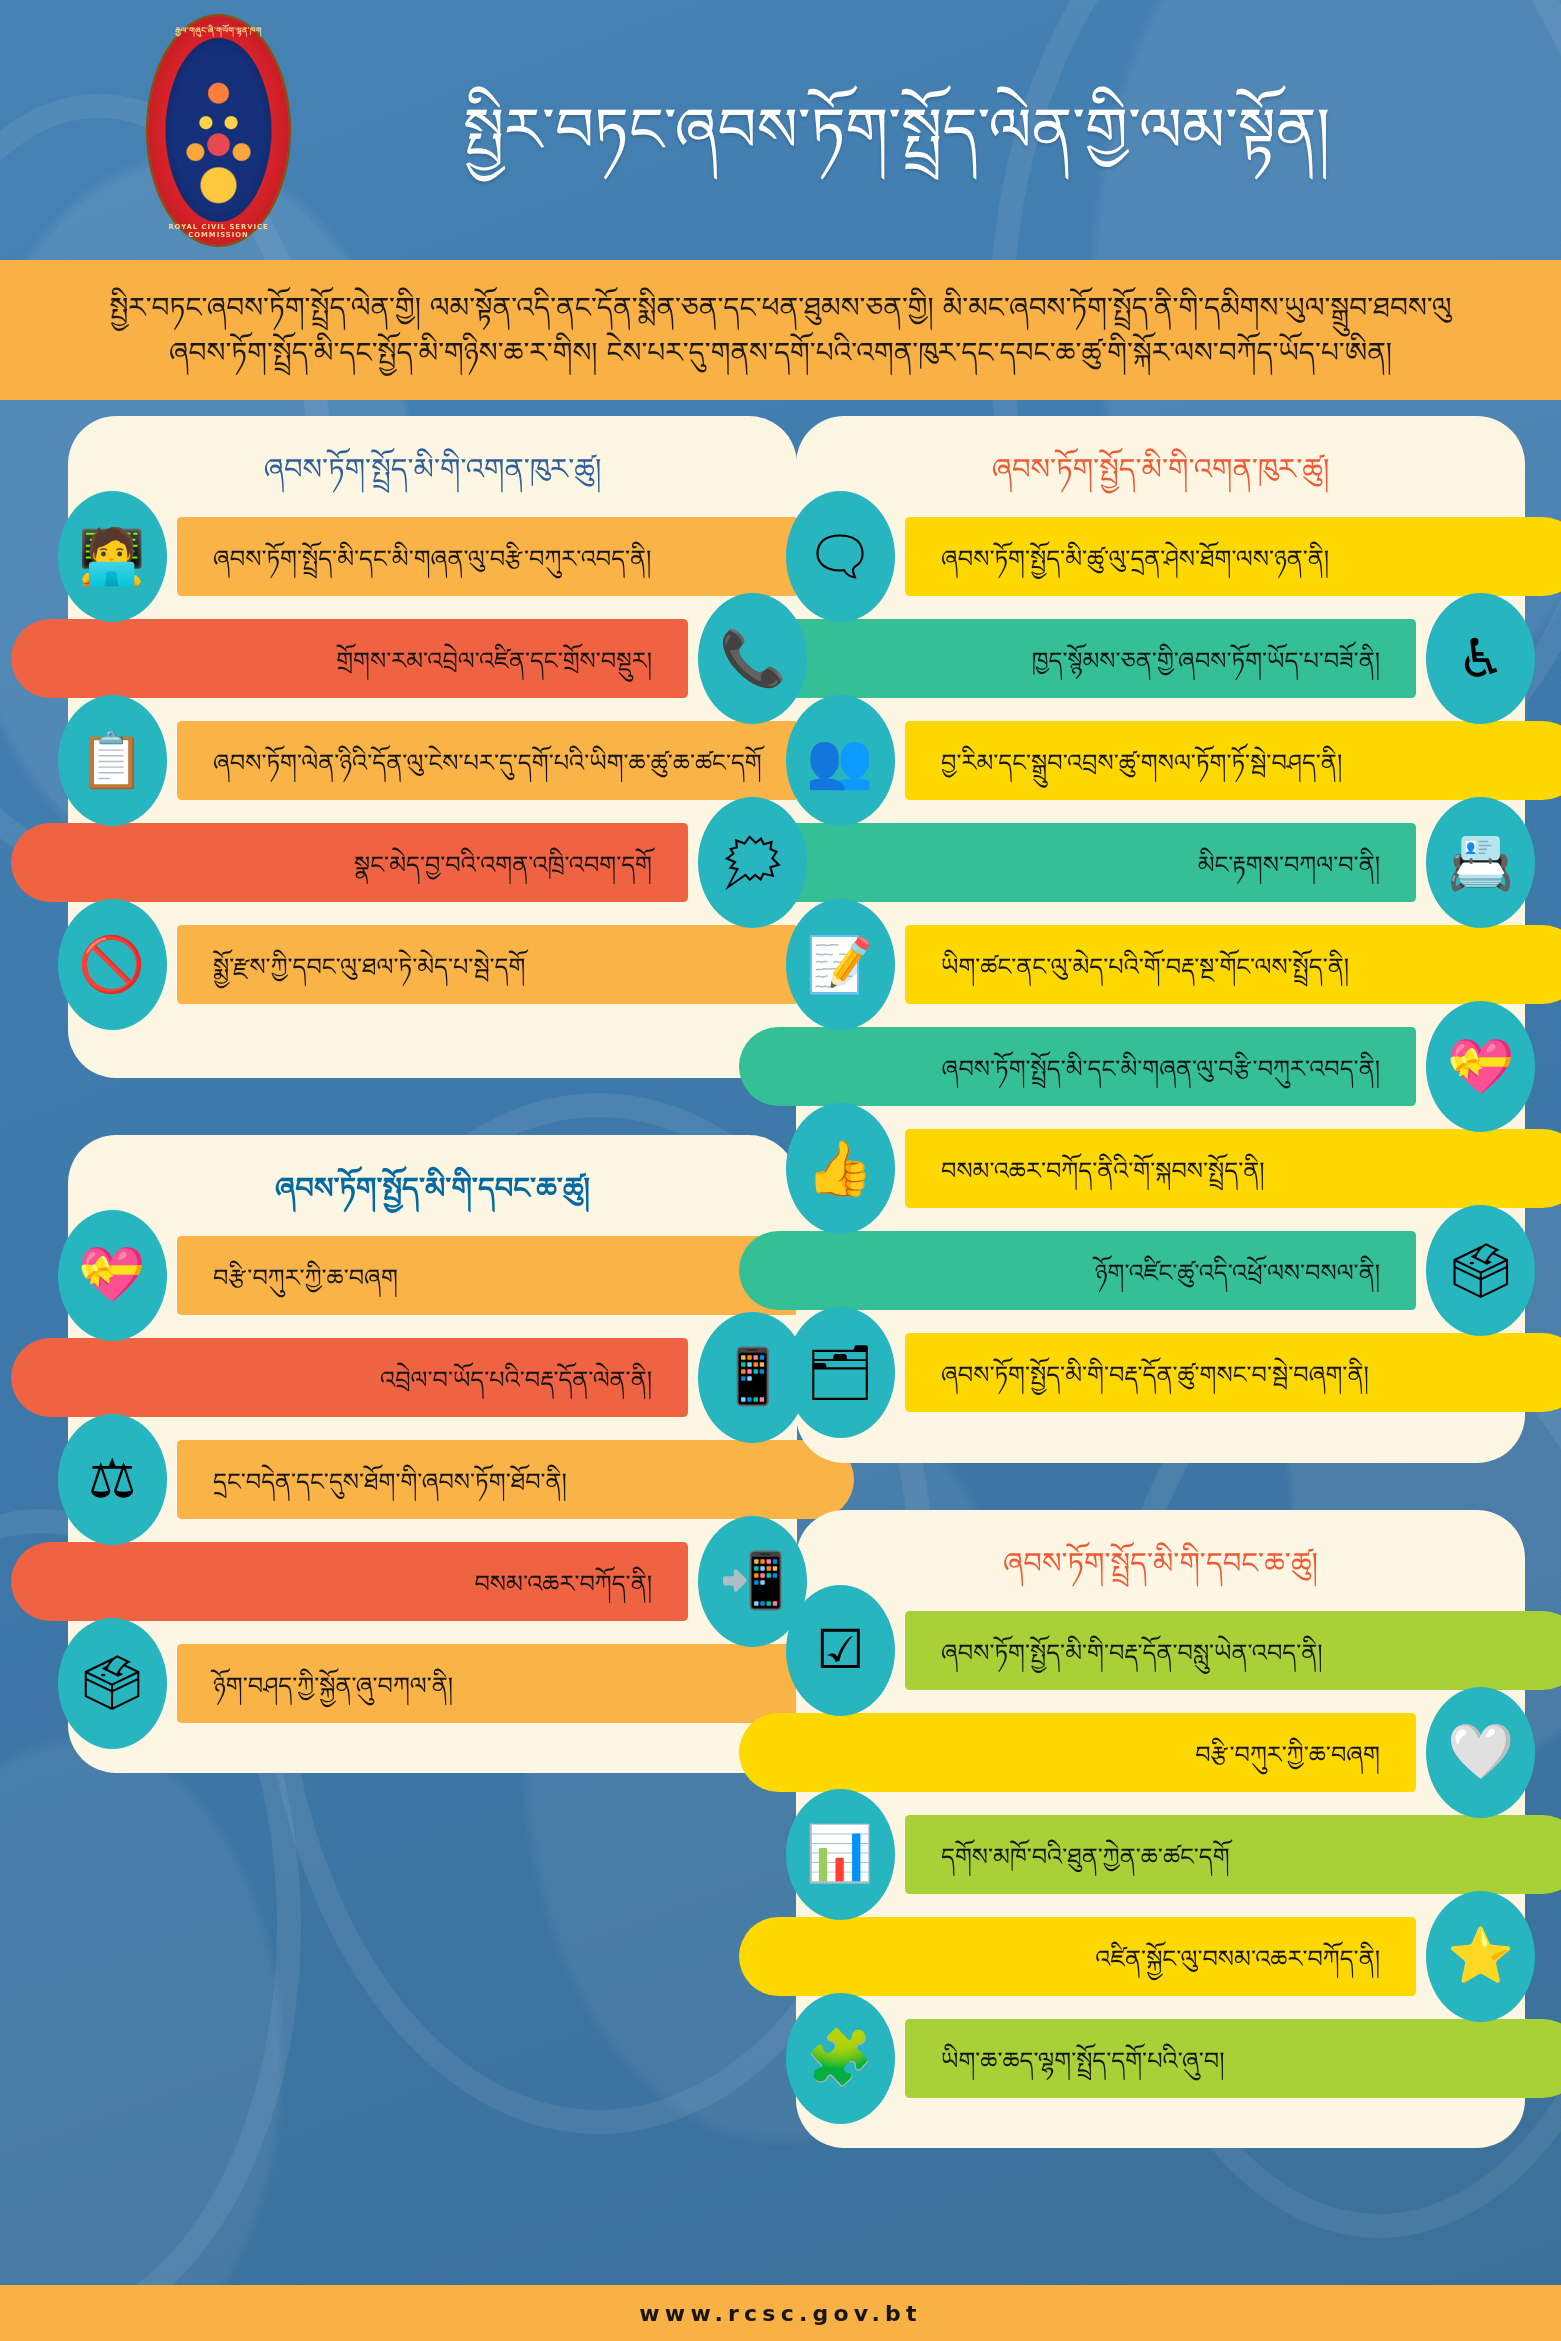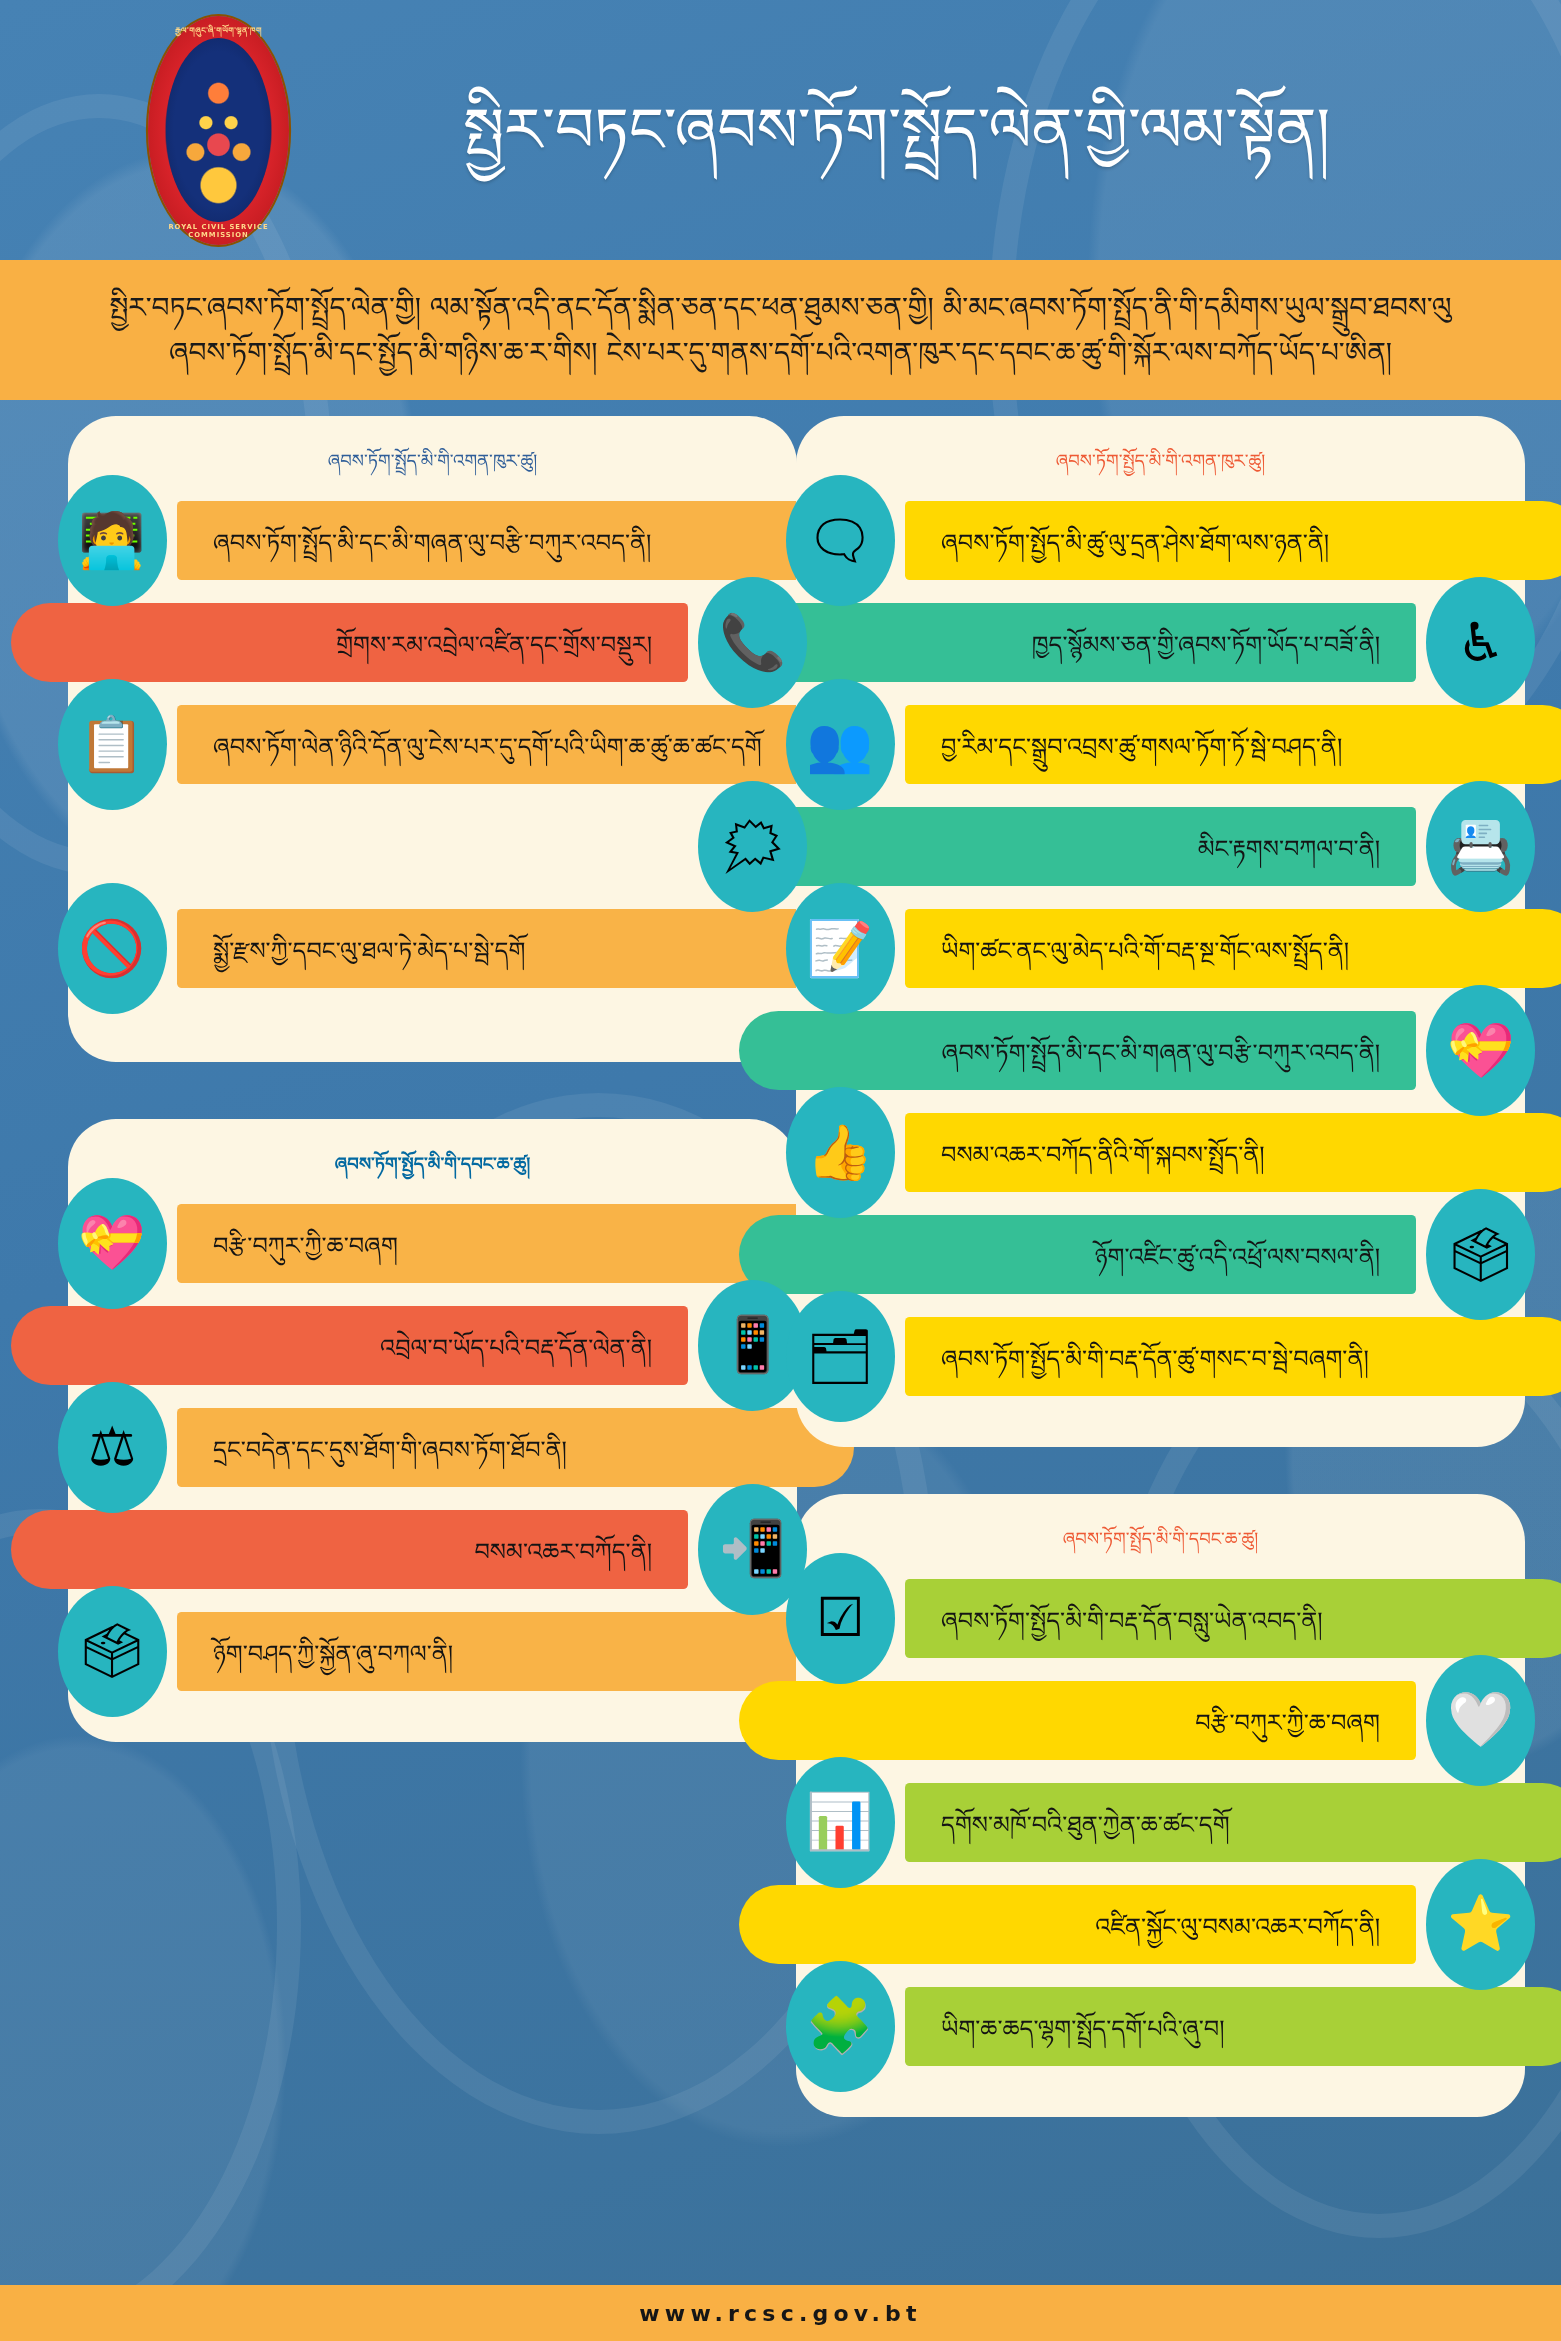--- a/index.html
+++ b/index.html
@@ -81,21 +81,21 @@
   .col-right { left:796px; }
 
   .card {
     position:relative;
     background:#fdf6e3;
     border-radius:48px;
     margin-bottom:36px;
     padding:29px 0 39px 0;
   }
   .card-title {
-    text-align:center; font-size:18px; line-height:1.45;
+    text-align:center; font-size:29px; line-height:1.45;
     margin:3.1px 0 15.6px 0; padding:0 39px;
   }
 
   
   .row { position:relative; height:102px; display:flex; align-items:center; }
   .bar {
     position:absolute; top:11.4px; height:79px;
     display:flex; align-items:center;
     border-radius:7.3px;
   }
@@ -177,20 +177,23 @@
         </div>
         <div class="row left">
           <div class="bar" style="background: rgb(249, 179, 71);">
             <span>ཞབས་ཏོག་ལེན་ཉིའི་དོན་ལུ་ངེས་པར་དུ་དགོ་པའི་ཡིག་ཆ་ཚུ་ཆ་ཚང་དགོ</span>
           </div>
           <div class="bubble">
             <span class="glyph">📋</span>
           </div>
         </div>
         <div class="row right">
+          <div class="bar" style="background: rgb(239, 99, 66);">
+            <span>སྣང་མེད་བྱ་བའི་འགན་འཁྲི་འབག་དགོ</span>
+          </div>
           <div class="bubble">
             <span class="glyph">🗯</span>
           </div>
         </div>
         <div class="row left">
           <div class="bar" style="background: rgb(249, 179, 71);">
             <span>སྨྱོ་རྫས་ཀྱི་དབང་ལུ་ཐལ་ཏེ་མེད་པ་སྦེ་དགོ</span>
           </div>
           <div class="bubble">
             <span class="glyph">🚫</span>

